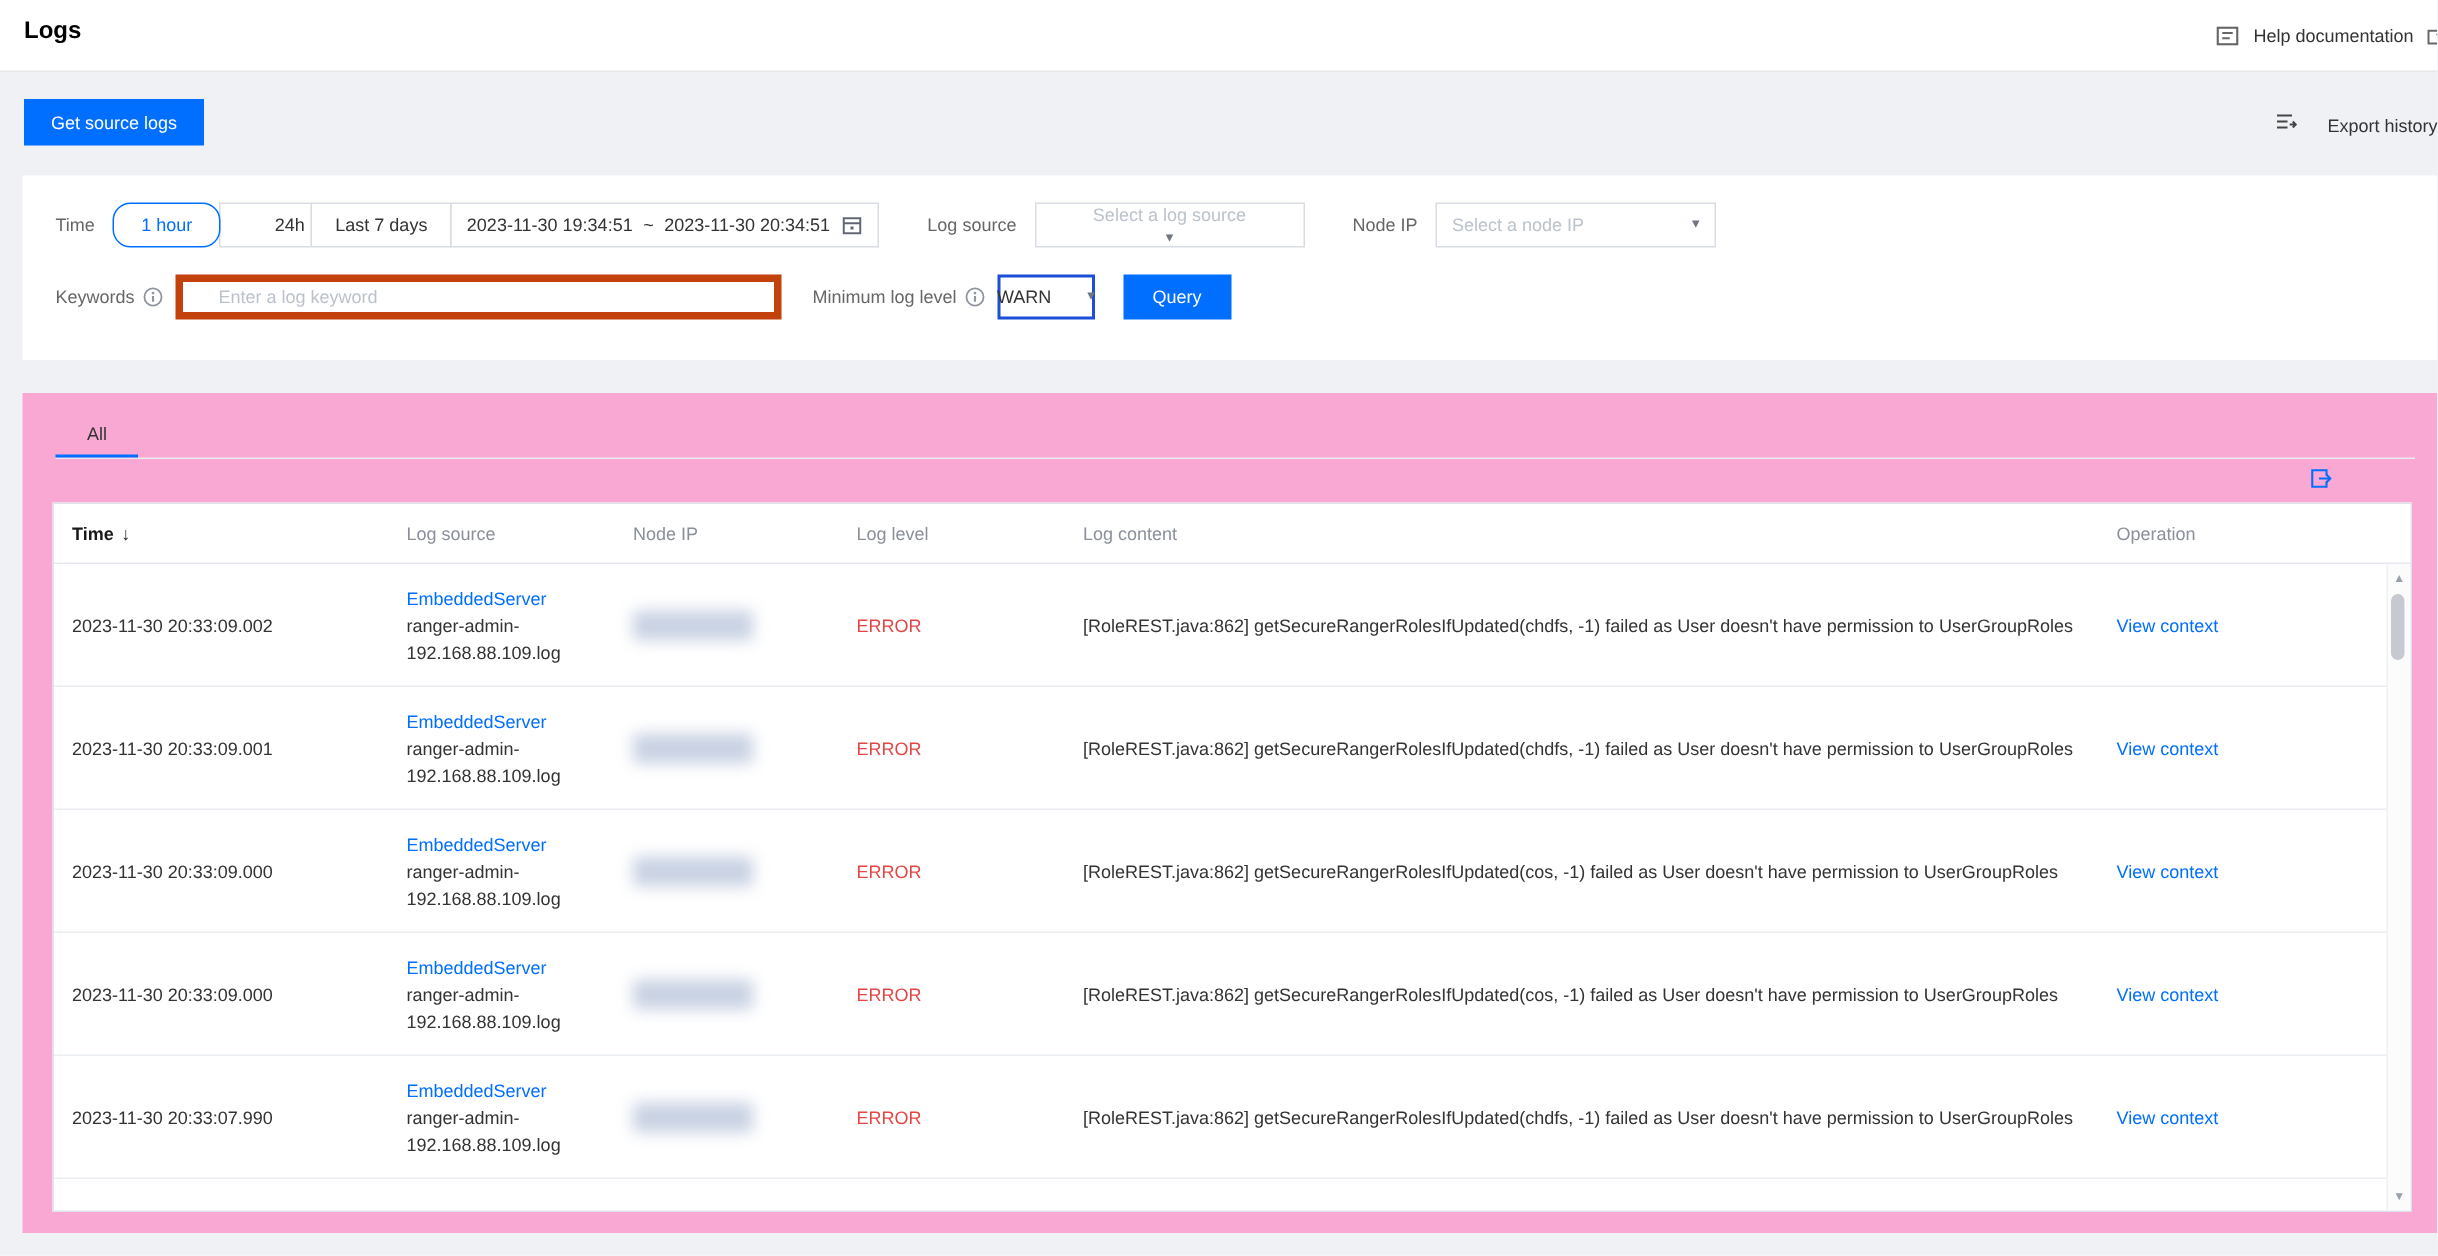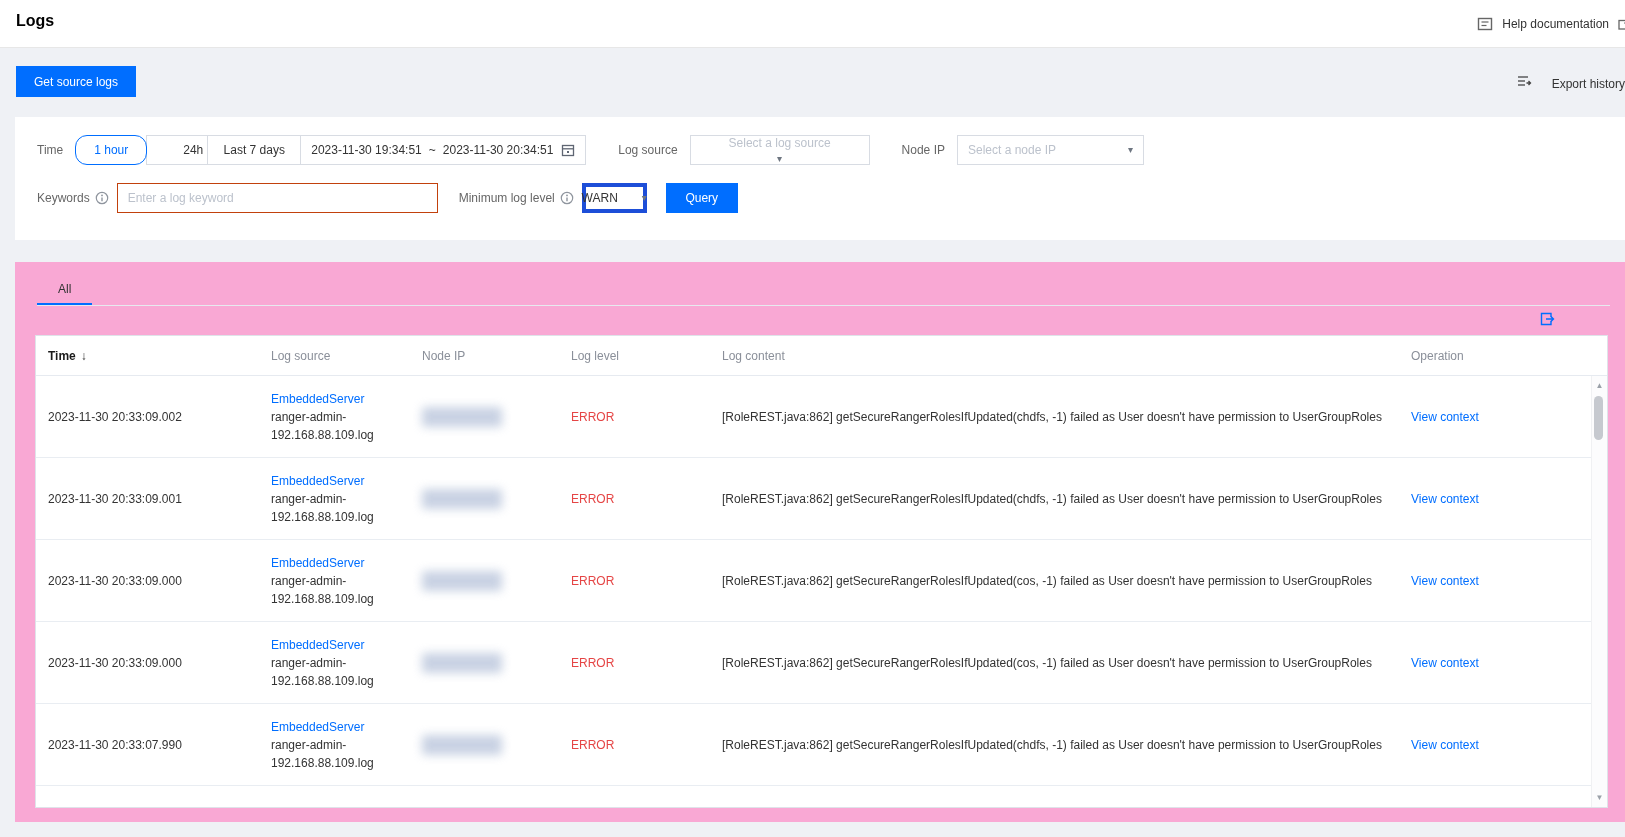--- a/index.html
+++ b/index.html
@@ -35,24 +35,24 @@
   .seg.active{border-color:#006eff;color:#006eff;z-index:2;position:relative;border-radius:12px;}
   .seg-1h{width:72px;} .seg-24h{width:62px;padding-left:32px;} .seg-7d{width:94px;}
   .date-box{width:286px;height:30px;box-sizing:border-box;border:1px solid #d8dce3;margin-left:-1px;
             display:flex;align-items:center;padding:0 10px;gap:7px;cursor:pointer;color:#333;}
   .date-box .cal{margin-left:auto;display:flex;}
   .select-box{height:30px;box-sizing:border-box;border:1px solid #d8dce3;background:#fff;
               display:flex;align-items:center;justify-content:space-between;padding:0 10px;cursor:pointer;}
   .placeholder{color:#bcc2cc;}
   .caret{color:#6e7681;font-size:10px;line-height:1;}
   .info-icon{display:flex;margin-left:5px;margin-right:0;cursor:pointer;}
-  .kw-input{width:321px;height:30px;box-sizing:border-box;border:1px solid #c2410c;padding:0 10px;
+  .kw-input{width:404px;height:30px;box-sizing:border-box;border:5px solid #c2410c;padding:0 24px;
             font-family:inherit;font-size:12px;color:#333;outline:none;}
   .kw-input::placeholder{color:#bcc2cc;}
-  .level-box{width:65px;height:30px;box-sizing:border-box;border:4px solid #1d4ed8;display:flex;
+  .level-box{width:65px;height:30px;box-sizing:border-box;border:2px solid #1d4ed8;display:flex;
              align-items:center;justify-content:center;gap:24px;cursor:pointer;color:#333;}
   .query-btn{position:static;width:72px;height:30px;margin-left:19px;}
 
   
   .table-card{position:absolute;left:15px;top:262px;width:1610px;height:560px;background:#f9a8d4;}
   .tabbar{position:absolute;left:22px;right:15px;top:12px;height:31px;border-bottom:1px solid #e7eaef;}
   .tab{display:inline-flex;height:31px;align-items:center;padding:0 21px;box-sizing:border-box;
        color:#333;cursor:pointer;border-bottom:2px solid transparent;margin-bottom:-1px;}
   .tab.active{border-bottom-color:#006eff;}
   .tbl-export{position:absolute;right:70px;top:49px;width:16px;height:16px;cursor:pointer;}

